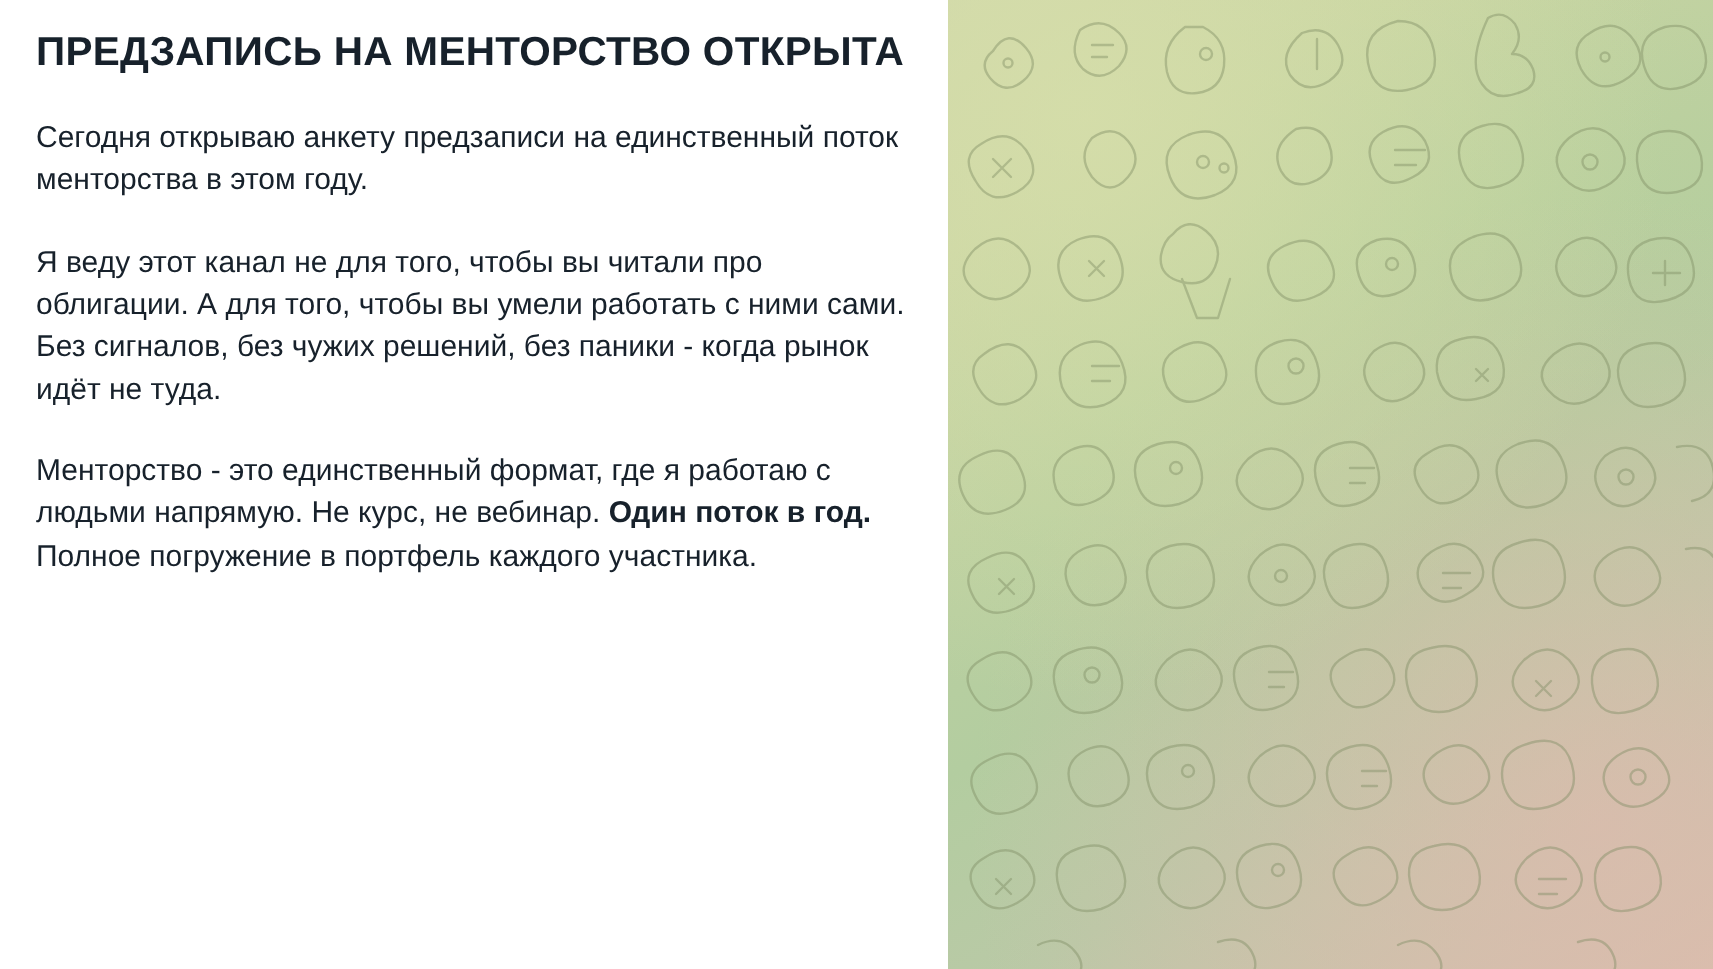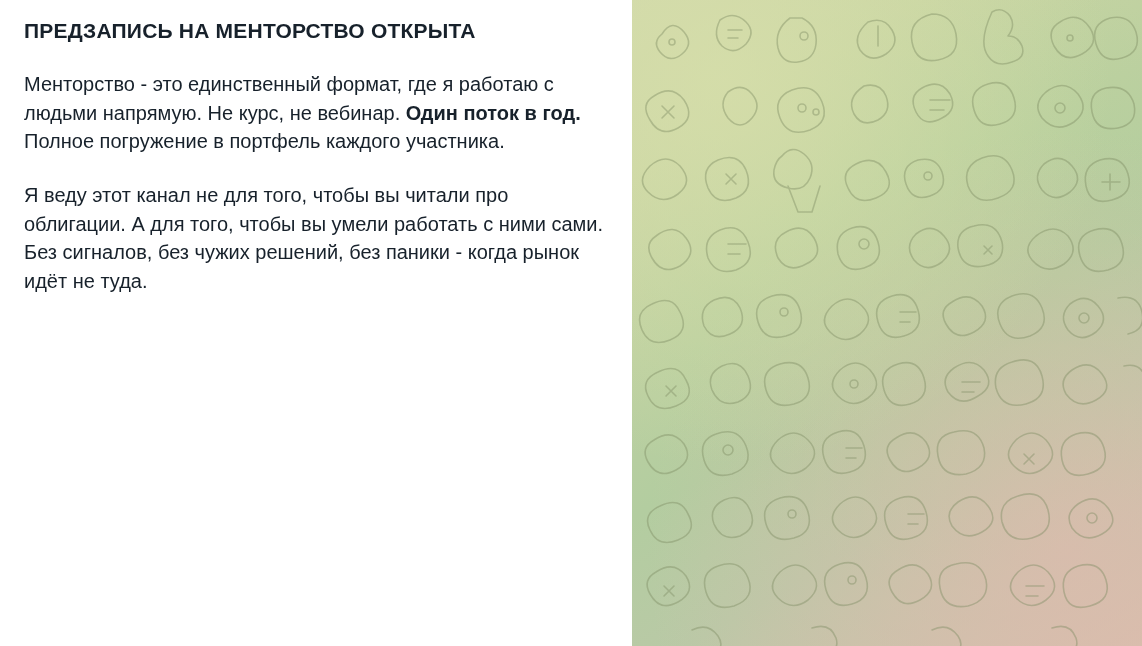--- a/index.html
+++ b/index.html
@@ -21,21 +21,21 @@
   }
   .text-pane {
     width: 632px;
     height: 646px;
     background: #ffffff;
     box-sizing: border-box;
     padding: 18px 24px 0 24px;
     overflow: hidden;
   }
   .post-title {
-    font-size: 21px;
+    font-size: 27px;
     font-weight: bold;
     color: #17212b;
     letter-spacing: 0.2px;
     line-height: 1.25;
     margin: 0 0 26px 0;
   }
   .para {
     font-size: 20px;
     line-height: 1.42;
     color: #17212b;
@@ -89,27 +89,28 @@
   }
 </style>
 </head>
 <body>
 
 <div class="page">
 
   <div class="text-pane">
     <h1 class="post-title">ПРЕДЗАПИСЬ НА МЕНТОРСТВО ОТКРЫТА</h1>
 
-
+    <p class="para">Сегодня открываю анкету предзаписи на единственный поток менторства в этом году.</p>
+
+
+    <p class="para">Я веду этот канал не для того, чтобы вы читали про облигации. А для того, чтобы вы умели работать с ними сами. Без сигналов, без чужих решений, без паники - когда рынок идёт не туда.</p>
 
     <p class="para">
       <span>Менторство - это единственный формат, где я работаю с людьми напрямую. Не курс, не вебинар. </span><b>Один поток в год.</b><span> Полное погружение в портфель каждого участника.</span>
     </p>
-
-    <p class="para">Я веду этот канал не для того, чтобы вы читали про облигации. А для того, чтобы вы умели работать с ними сами. Без сигналов, без чужих решений, без паники - когда рынок идёт не туда.</p>
   </div>
 
   <div class="image-pane">
     <div class="tint"></div>
     <div class="doodles">
       <svg width="510" height="646" viewBox="0 0 510 646" xmlns="http://www.w3.org/2000/svg">
         <g class="doodle">
 
           <path d="M30 34 q10 -16 22 -2 q10 12 -2 22 q-12 10 -22 -2 q-8 -10 2 -18 z"></path>
           <circle cx="40" cy="42" r="3"></circle>

